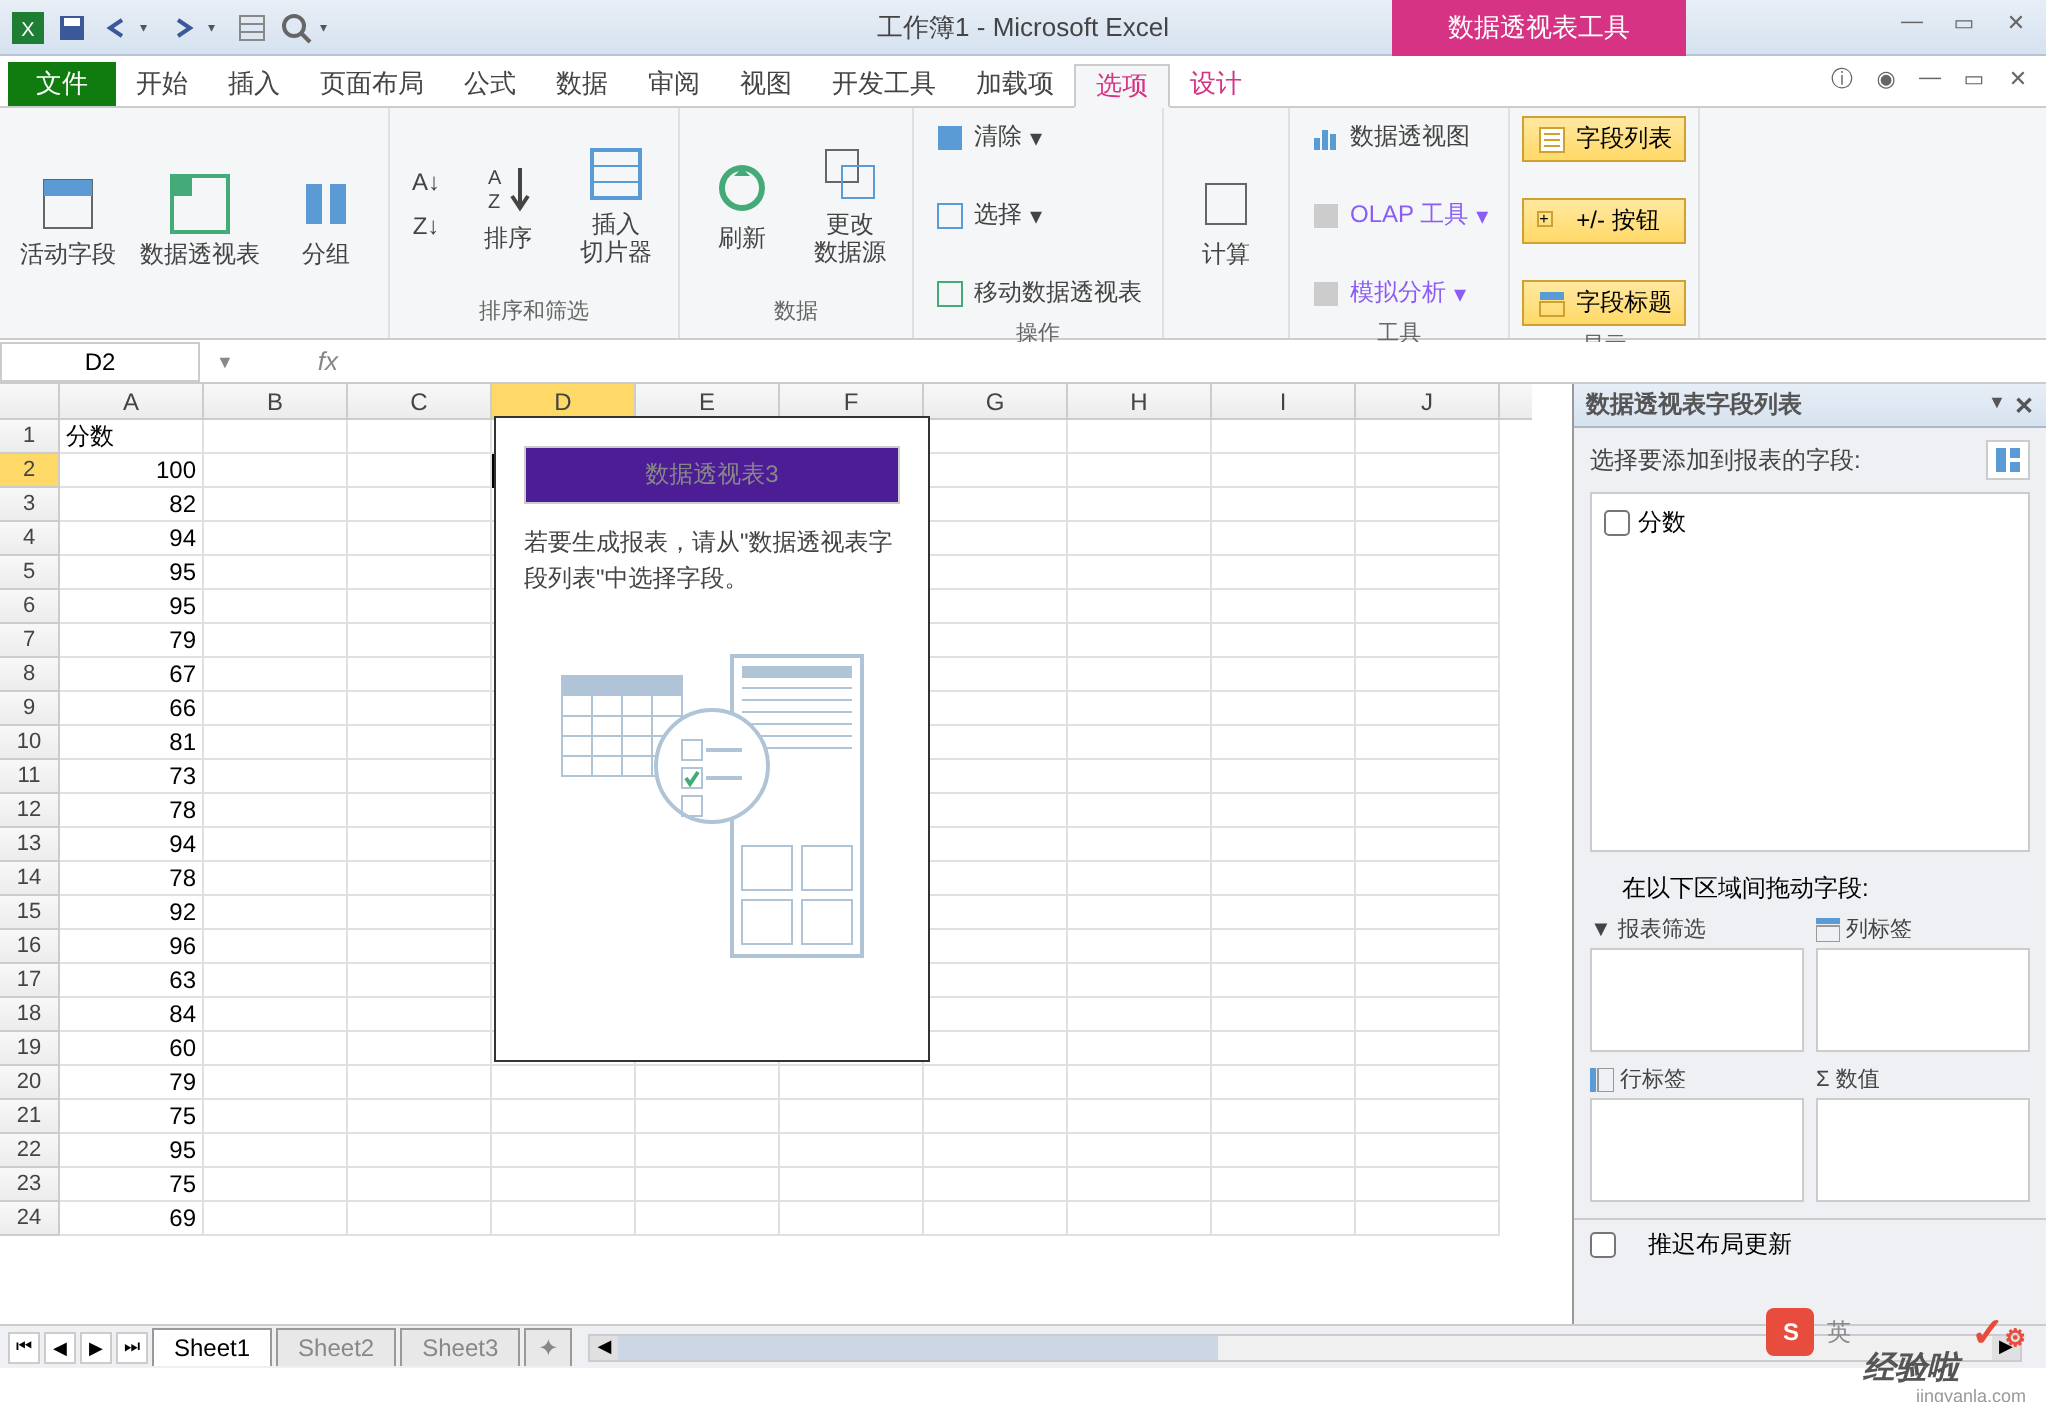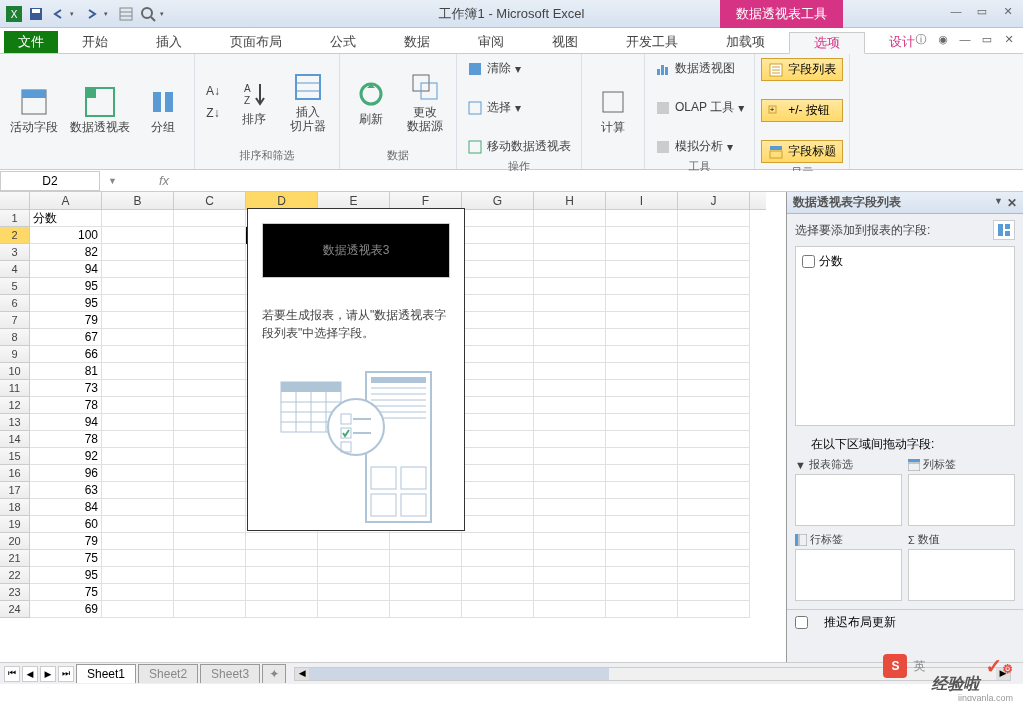--- a/index.html
+++ b/index.html
@@ -4,44 +4,44 @@
 <style>
 * { box-sizing: border-box; margin: 0; padding: 0; font-family: "Microsoft YaHei", "SimSun", sans-serif; }
 body { width: 1023px; height: 701px; background: #fff; overflow: hidden; position: relative; font-size: 12px; }
 
 
 .titlebar { height: 28px; background: linear-gradient(#e8eef6, #d6e2f0); display: flex; align-items: center; padding: 0 4px; position: relative; border-bottom: 1px solid #b5c5d8; }
 .qat { display: flex; align-items: center; gap: 2px; }
 .qat-btn { width: 20px; height: 20px; display: flex; align-items: center; justify-content: center; cursor: pointer; }
 .qat-dd { width: 10px; font-size: 7px; color: #555; }
 .title-center { position: absolute; left: 50%; transform: translateX(-50%); color: #444; font-size: 13px; }
-.pivot-tool { position: absolute; right: 180px; top: 0; height: 28px; background: #d63384; color: #fff; padding: 0 16px; display: flex; align-items: center; font-size: 13px; }
+.pivot-tool { position: absolute; right: 180px; top: 0; height: 28px; background: #d63384; color: #fff; padding: 0 28px; display: flex; align-items: center; font-size: 13px; }
 .win-controls { position: absolute; right: 6px; top: 4px; display: flex; gap: 8px; }
 .win-btn { width: 18px; height: 14px; display: flex; align-items: center; justify-content: center; color: #666; font-size: 11px; cursor: pointer; }
 
 
 .tabs { height: 26px; background: #fff; display: flex; align-items: flex-end; padding-left: 4px; border-bottom: 1px solid #ccc; position: relative; }
 .file-tab { background: #107c10; color: #fff; padding: 4px 14px; font-size: 13px; cursor: pointer; height: 22px; display: flex; align-items: center; }
-.tab { padding: 4px 24px; font-size: 13px; color: #444; cursor: pointer; height: 22px; display: flex; align-items: center; }
+.tab { padding: 4px 10px; font-size: 13px; color: #444; cursor: pointer; height: 22px; display: flex; align-items: center; }
 .tab.active { background: #f5f6f7; border: 1px solid #ccc; border-bottom: 1px solid #f5f6f7; margin-bottom: -1px; color: #d63384; }
 .tab.pink { color: #d63384; }
 .tabs-right { position: absolute; right: 6px; top: 4px; display: flex; gap: 6px; }
 .tabs-right span { width: 16px; height: 14px; color: #666; font-size: 11px; cursor: pointer; display: flex; align-items: center; justify-content: center; }
 
 
 .ribbon { height: 116px; background: #f5f6f7; border-bottom: 1px solid #ccc; display: flex; }
 .ribbon-group { border-right: 1px solid #dce1e8; padding: 4px 6px; display: flex; flex-direction: column; }
 .ribbon-group-content { flex: 1; display: flex; align-items: center; gap: 4px; }
 .ribbon-group-label { text-align: center; font-size: 11px; color: #666; padding: 2px 0; }
 .big-btn { display: flex; flex-direction: column; align-items: center; justify-content: center; padding: 2px 4px; cursor: pointer; min-width: 50px; }
 .big-btn-icon { width: 32px; height: 32px; display: flex; align-items: center; justify-content: center; margin-bottom: 2px; }
 .big-btn-label { font-size: 12px; color: #444; text-align: center; line-height: 14px; }
 .small-btns { display: flex; flex-direction: column; gap: 18px; }
 .small-btn { display: flex; align-items: center; gap: 4px; padding: 2px 4px; cursor: pointer; font-size: 12px; color: #444; white-space: nowrap; }
-.small-btn.disabled { color: #404040; }
+.small-btn.disabled { color: #8b5cf6; }
 .small-icon { width: 16px; height: 16px; display: inline-flex; align-items: center; justify-content: center; }
 .yellow-btn { background: linear-gradient(#ffe8a0, #ffd968); border: 1px solid #d0a030; padding: 2px 6px; display: flex; align-items: center; gap: 4px; cursor: pointer; }
 
 
 .formula-bar { height: 22px; border-bottom: 1px solid #ccc; display: flex; align-items: center; background: #fff; }
 .name-box { width: 100px; height: 20px; border: 1px solid #ccc; padding: 0 4px; font-size: 12px; text-align: center; }
 .fx-area { display: flex; align-items: center; gap: 6px; padding: 0 8px; }
 .fx-btn { color: #888; font-style: italic; font-size: 13px; cursor: pointer; }
 .formula-input { flex: 1; height: 20px; border: none; padding: 0 4px; }
 
@@ -57,21 +57,21 @@
 .rows { flex: 1; overflow: hidden; }
 .row { display: flex; height: 17px; }
 .row-h { width: 30px; background: linear-gradient(#f8f8f8, #ececec); border-right: 1px solid #ccc; border-bottom: 1px solid #ccc; text-align: center; font-size: 11px; color: #444; line-height: 17px; }
 .row-h.sel { background: #ffd968; }
 .cell { width: 72px; border-right: 1px solid #e0e0e0; border-bottom: 1px solid #e0e0e0; font-size: 12px; padding: 0 3px; line-height: 17px; text-align: right; }
 .cell.text { text-align: left; }
 .cell.active { border: 2px solid #000; line-height: 14px; }
 
 
 .pivot-box { position: absolute; left: 247px; top: 16px; width: 218px; height: 323px; border: 1px solid #333; background: #fff; padding: 14px; }
-.pivot-box-title { background: #000000; border: 1px solid #ccc; text-align: center; padding: 18px; font-size: 12px; color: #888; margin-bottom: 28px; }
+.pivot-box-title { background: #4c1d95; border: 1px solid #ccc; text-align: center; padding: 5px; font-size: 12px; color: #888; margin-bottom: 10px; }
 .pivot-box-text { font-size: 12px; color: #444; line-height: 18px; margin-bottom: 20px; }
 .pivot-illust { display: flex; justify-content: center; }
 
 
 .task-pane { width: 237px; border-left: 1px solid #999; background: #eef0f4; display: flex; flex-direction: column; margin-left: 20px; }
 .tp-header { height: 22px; background: linear-gradient(#e8eef6, #d6e2f0); border-bottom: 1px solid #b0b8c4; display: flex; align-items: center; justify-content: space-between; padding: 0 6px; font-size: 12px; font-weight: bold; color: #555; }
 .tp-hdr-btns { display: flex; gap: 4px; }
 .tp-section { padding: 6px 8px; }
 .tp-label { font-size: 12px; color: #444; margin-bottom: 6px; display: flex; justify-content: space-between; align-items: center; }
 .tp-tool-btn { width: 22px; height: 20px; border: 1px solid #ccc; background: #fff; display: flex; align-items: center; justify-content: center; cursor: pointer; }

